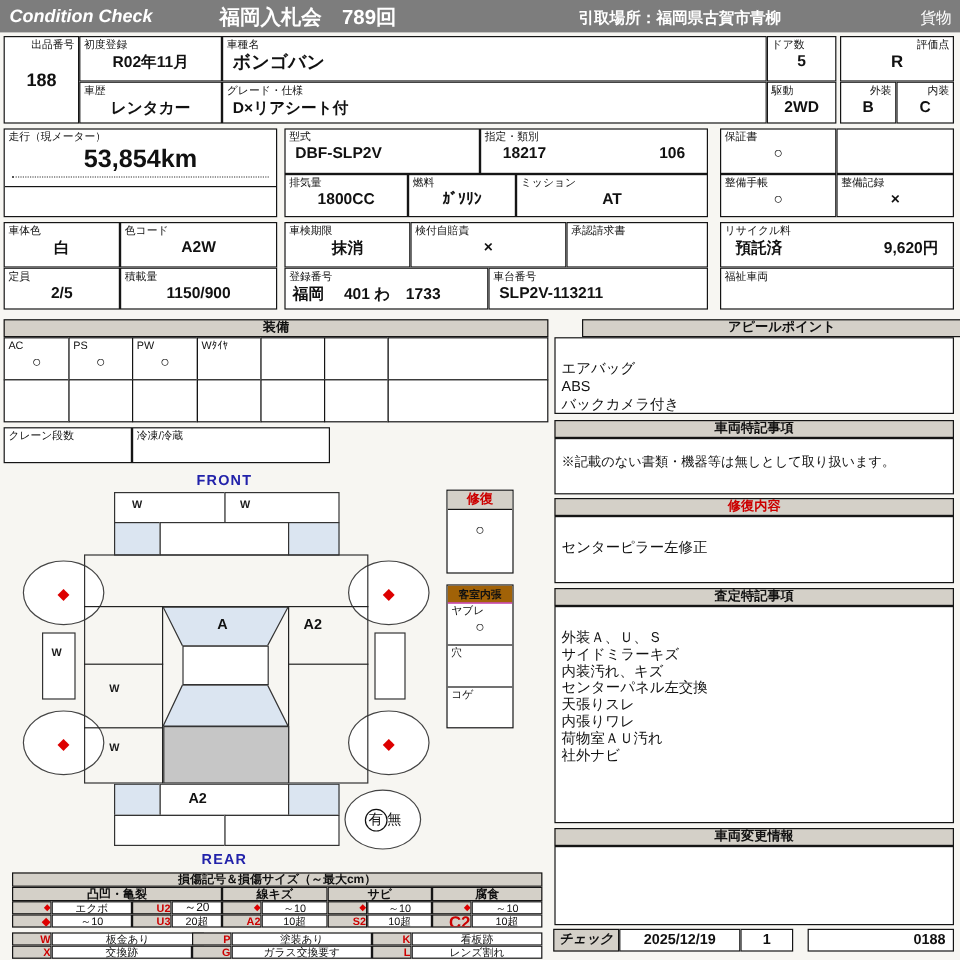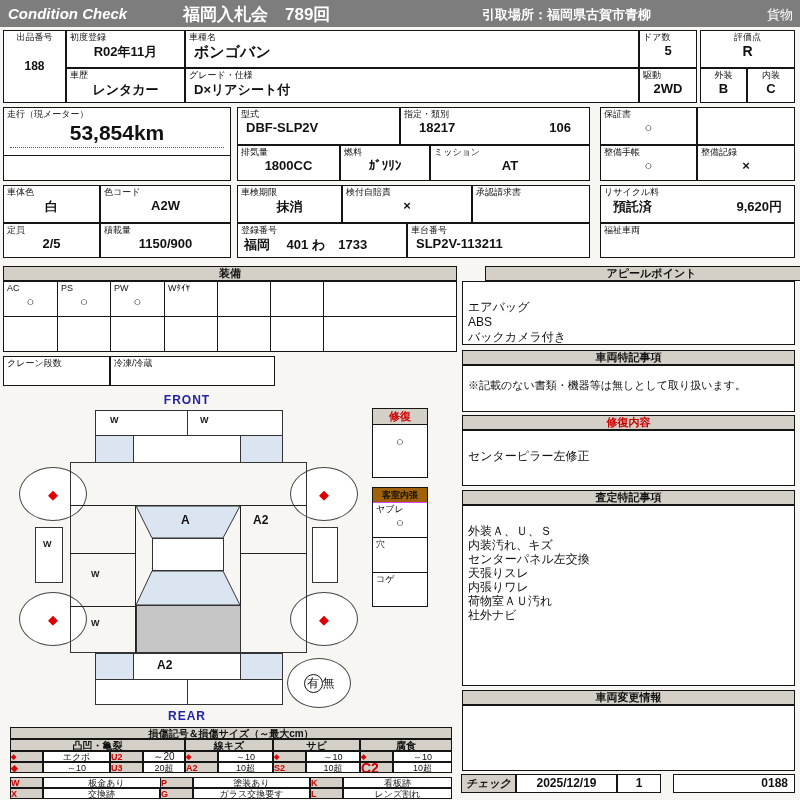--- a/index.html
+++ b/index.html
@@ -1,26 +1,26 @@
 <!DOCTYPE html>
 <html><head>
 <meta charset="utf-8">
 <style>
   html,body{margin:0;padding:0}
   #page{position:relative;width:800px;height:800px;background:#f7f6f2;font-family:"Liberation Sans",sans-serif;color:#111;overflow:hidden}
   .abs{position:absolute;box-sizing:border-box}
   .cell{position:absolute;background:#fff;border:1px solid #151515;box-sizing:border-box;overflow:hidden}
   .lab{font-size:9px;line-height:1.15;padding:1px 3px;text-align:left;white-space:nowrap}
-  .labc{text-align:center}
+  .labc{text-align:right}
   .v{font-weight:bold;font-size:13px;text-align:center;white-space:nowrap}
   .hdrbar{position:absolute;background:#d4d0c8;border:1px solid #151515;box-sizing:border-box;text-align:center;font-size:11px;font-weight:bold;line-height:13px;overflow:hidden}
   .panelbody{position:absolute;background:#fff;border:1px solid #151515;box-sizing:border-box;font-size:12px;line-height:15px;padding:18px 5px;overflow:hidden}
   .red{color:#cc0000}
   .blue{color:#2222aa}
-  .sym{background:#d4d0c8;color:#cc0000;font-weight:bold;text-align:left}
+  .sym{background:#d4d0c8;color:#cc0000;font-weight:bold;text-align:right}
   .dia-line{position:absolute;background:#222}
   .wmark{position:absolute;font-size:9px;font-weight:bold;color:#1a1a1a}
   .diamond{color:#dd0000}
   .wheel{position:absolute;border:1px solid #444;border-radius:50%;background:#fff;display:flex;align-items:center;justify-content:center;font-size:13px}
   .bluecell{position:absolute;background:#dbe5f1;border:1px solid #333;box-sizing:border-box}
   .whitecell{position:absolute;background:#fff;border:1px solid #333;box-sizing:border-box}
 </style>
 </head>
 <body>
 
@@ -28,21 +28,21 @@
 
   <div class="abs" style="left:0;top:0;width:800px;height:27px;background:#7d7d7d;color:#fff;">
     <span class="abs" style="left:8px;top:5px;font-style:italic;font-weight:bold;font-size:15px;">Condition  Check</span>
     <span class="abs" style="left:183px;top:3px;font-weight:bold;font-size:17px;">福岡入札会　789回</span>
     <span class="abs" style="left:482px;top:6px;font-weight:bold;font-size:13px;">引取場所：福岡県古賀市青柳</span>
     <span class="abs" style="right:7px;top:6px;font-size:13px;">貨物</span>
   </div>
 
   <div class="cell" style="left:3px;top:30px;width:63px;height:73px;">
     <div class="lab labc">出品番号</div>
-    <div class="v" style="margin-top:16px;font-size:12px;">188</div>
+    <div class="v" style="margin-top:16px;font-size:15px;">188</div>
   </div>
   <div class="cell" style="left:66px;top:30px;width:119px;height:38px;">
     <div class="lab">初度登録</div>
     <div class="v">R02年11月</div>
   </div>
   <div class="cell" style="left:66px;top:68px;width:119px;height:35px;">
     <div class="lab">車歴</div>
     <div class="v">レンタカー</div>
   </div>
   <div class="cell" style="left:185px;top:30px;width:454px;height:38px;">
@@ -208,20 +208,21 @@
   </div>
 
   <div class="hdrbar red" style="left:462px;top:415px;width:333px;height:15px;">修復内容</div>
   <div class="panelbody" style="left:462px;top:430px;width:333px;height:56px;">
     <div>センターピラー左修正</div>
   </div>
 
   <div class="hdrbar" style="left:462px;top:490px;width:333px;height:15px;">査定特記事項</div>
   <div class="panelbody" style="left:462px;top:505px;width:333px;height:181px;line-height:14px;">
     <div>外装Ａ、Ｕ、Ｓ</div>
+    <div>サイドミラーキズ</div>
     <div>内装汚れ、キズ</div>
     <div>センターパネル左交換</div>
     <div>天張りスレ</div>
     <div>内張りワレ</div>
     <div>荷物室ＡＵ汚れ</div>
     <div>社外ナビ</div>
   </div>
 
   <div class="hdrbar" style="left:462px;top:690px;width:333px;height:15px;">車両変更情報</div>
   <div class="panelbody" style="left:462px;top:705px;width:333px;height:66px;"></div>

